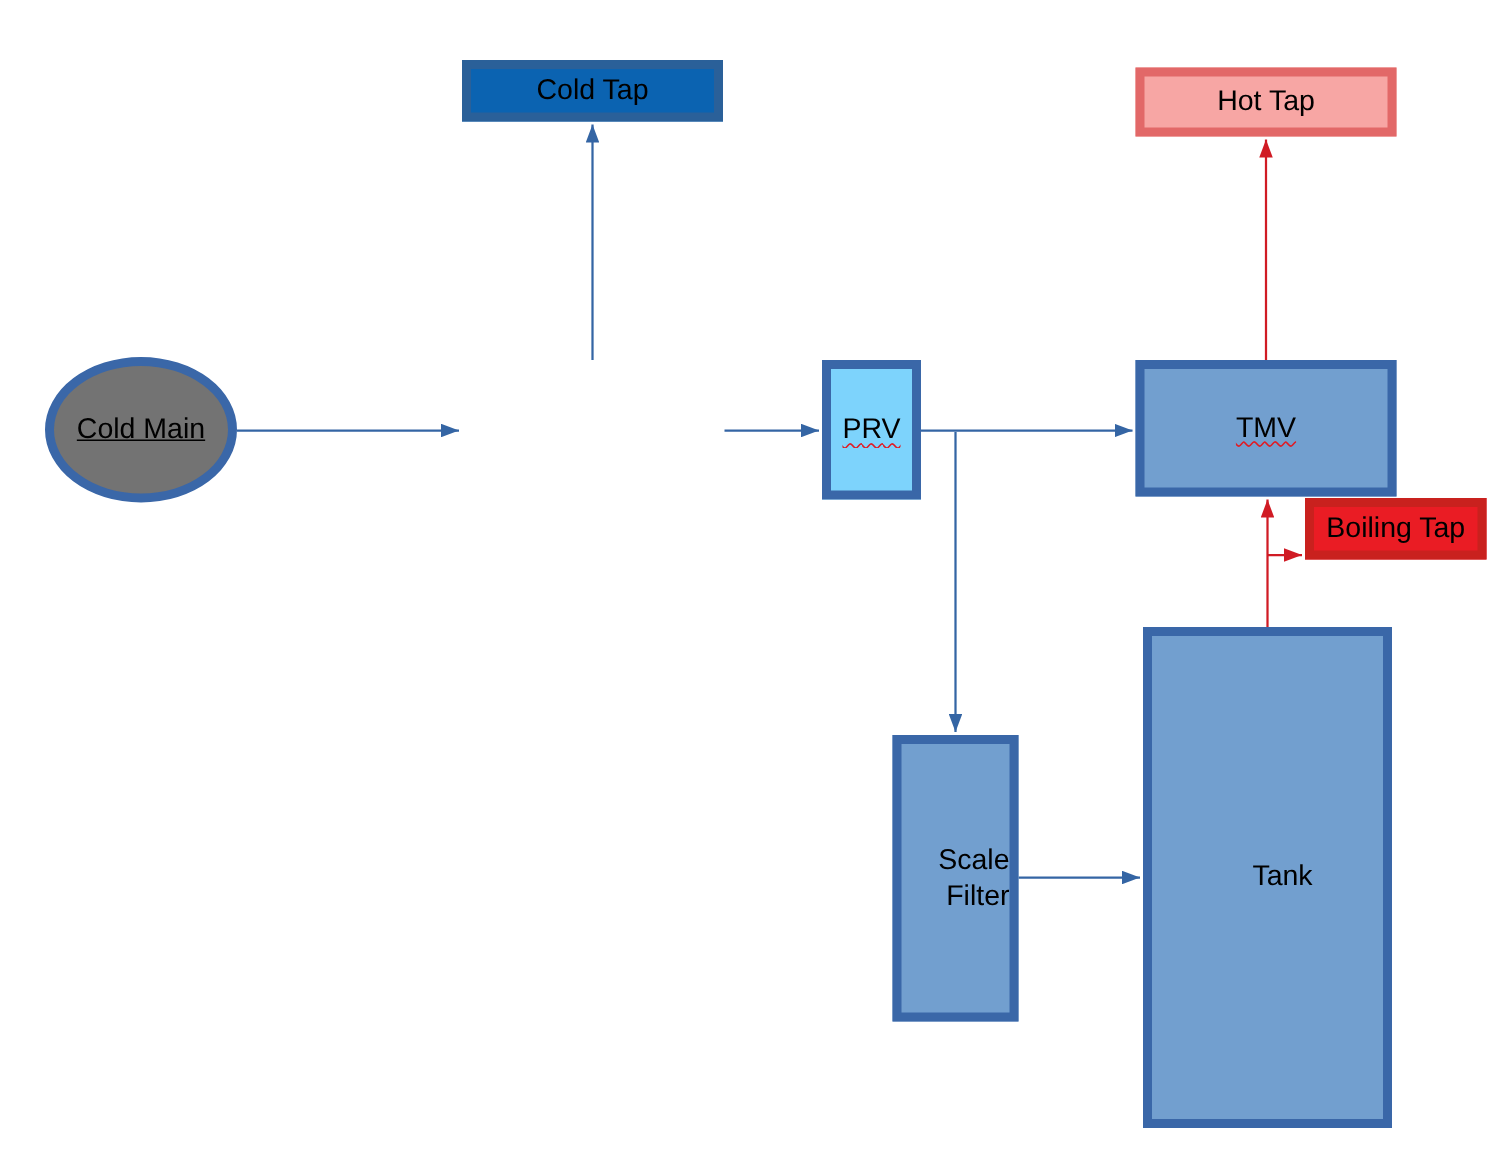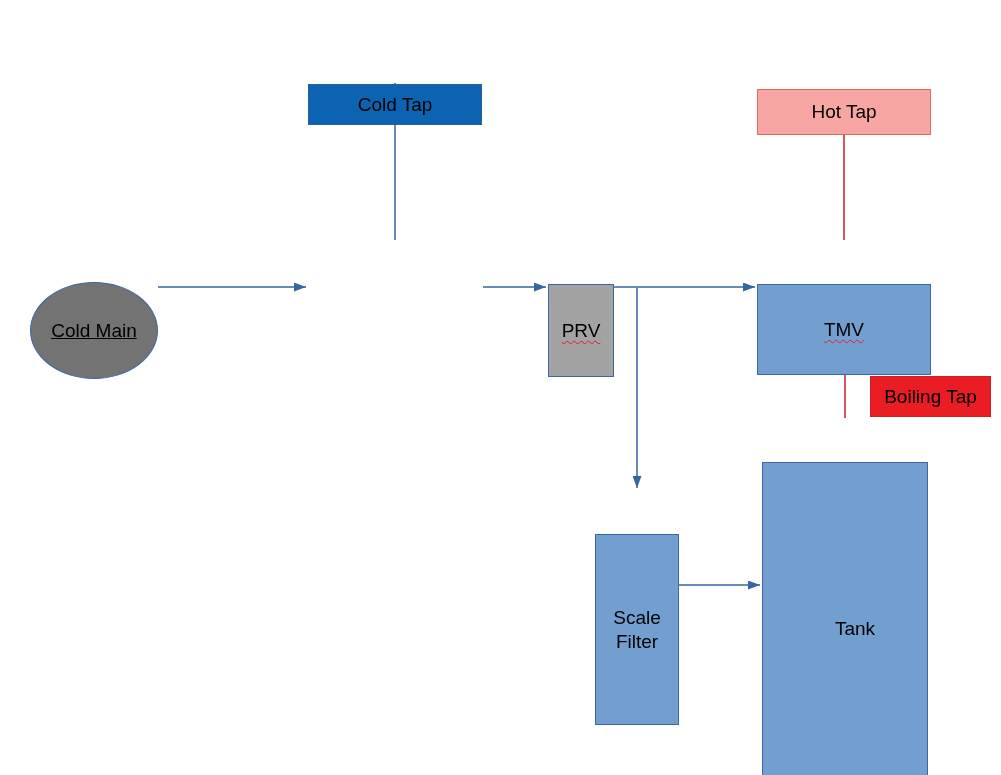--- a/index.html
+++ b/index.html
@@ -22,27 +22,26 @@
     pointer-events: none;
   }
   .edges line.cold { stroke: #3465a4; stroke-width: 1.5; }
   .edges line.hot  { stroke: #d01b24; stroke-width: 1.5; }
   .node {
     position: absolute;
     display: flex;
     align-items: center;
     justify-content: center;
     box-sizing: border-box;
-    text-align: center;
+    text-align: right;
     color: #000000;
     font-size: 19px;
     line-height: 1.25;
     background: #729fcf;
-    border: 1px solid #14b8a6;
-    margin-top: 44px;
+    border: 6px solid #14b8a6;
   }
   .node.ellipse { border-radius: 50%; }
   .node.cold-tap  { background: #0b63b1; border-color: #2a6099; }
   .node.hot-tap   { background: #f7a6a4; border-color: #e26868; }
   .node.boiling   { background: #ea1c24; border-color: #c9211e; }
   .label { display: inline-block; }
   .label.wrap-narrow { width: 100px; }
   .misspelled {
     text-decoration-line: underline;
     text-decoration-style: wavy;
@@ -79,21 +78,21 @@
 
   <div class="node ellipse" style="left: 30px; top: 238px; width: 128px; height: 97px; background-color: #737373; border-color: rgb(58, 103, 168); text-decoration: underline;">
     <span class="label">Cold Main</span>
   </div>
 
 
   <div class="node cold-tap" style="left: 308px; top: 40px; width: 174px; height: 41px; background-color: rgb(11, 99, 177); border-color: rgb(42, 96, 153);">
     <span class="label">Cold Tap</span>
   </div>
 
-  <div class="node" style="left: 548px; top: 240px; width: 66px; height: 93px; background-color: #a3a3a3; border-color: rgb(58, 103, 168);">
+  <div class="node" style="left: 548px; top: 240px; width: 66px; height: 93px; background-color: #7dd3fc; border-color: rgb(58, 103, 168);">
     <span class="label misspelled">PRV</span>
   </div>
 
   <div class="node" style="left: 757px; top: 240px; width: 174px; height: 91px; background-color: rgb(114, 159, 207); border-color: rgb(58, 103, 168);">
     <span class="label misspelled">TMV</span>
   </div>
 
   <div class="node hot-tap" style="left: 757px; top: 45px; width: 174px; height: 46px; background-color: rgb(247, 166, 164); border-color: rgb(226, 104, 104);">
     <span class="label">Hot Tap</span>
   </div>

